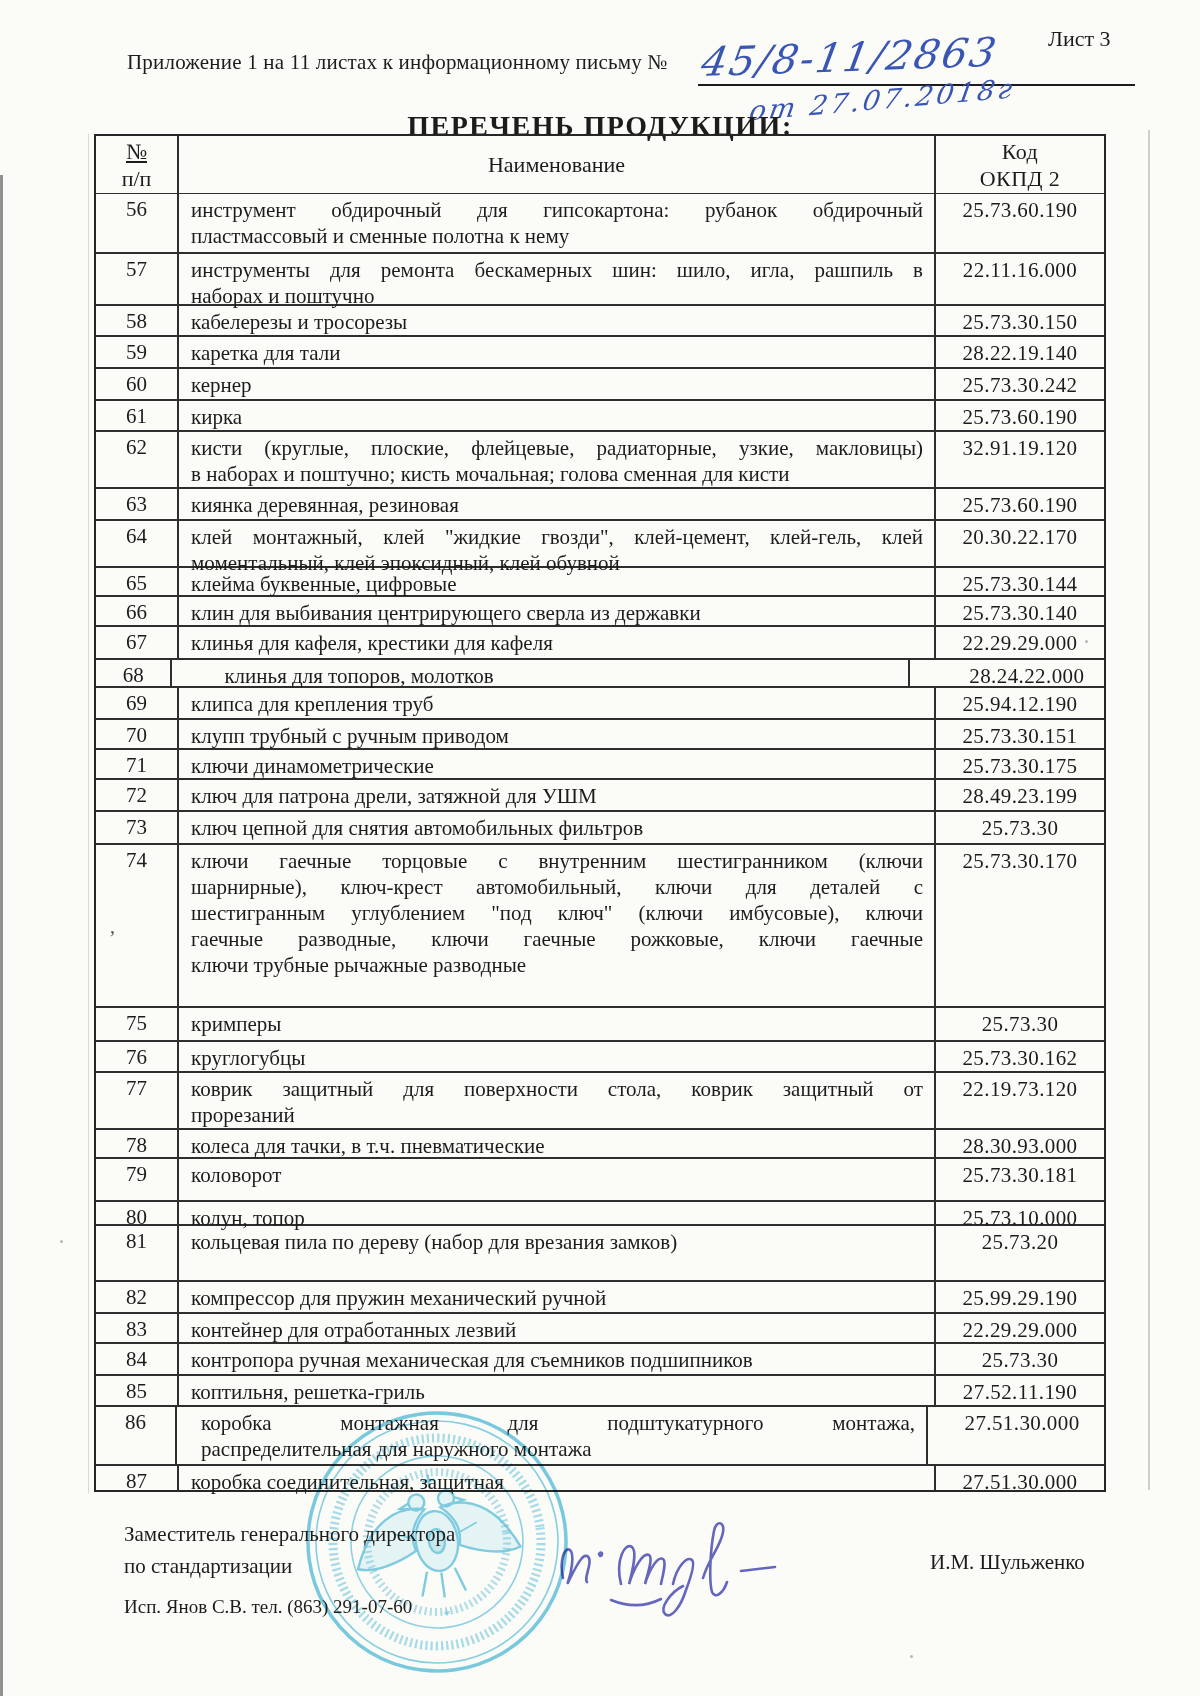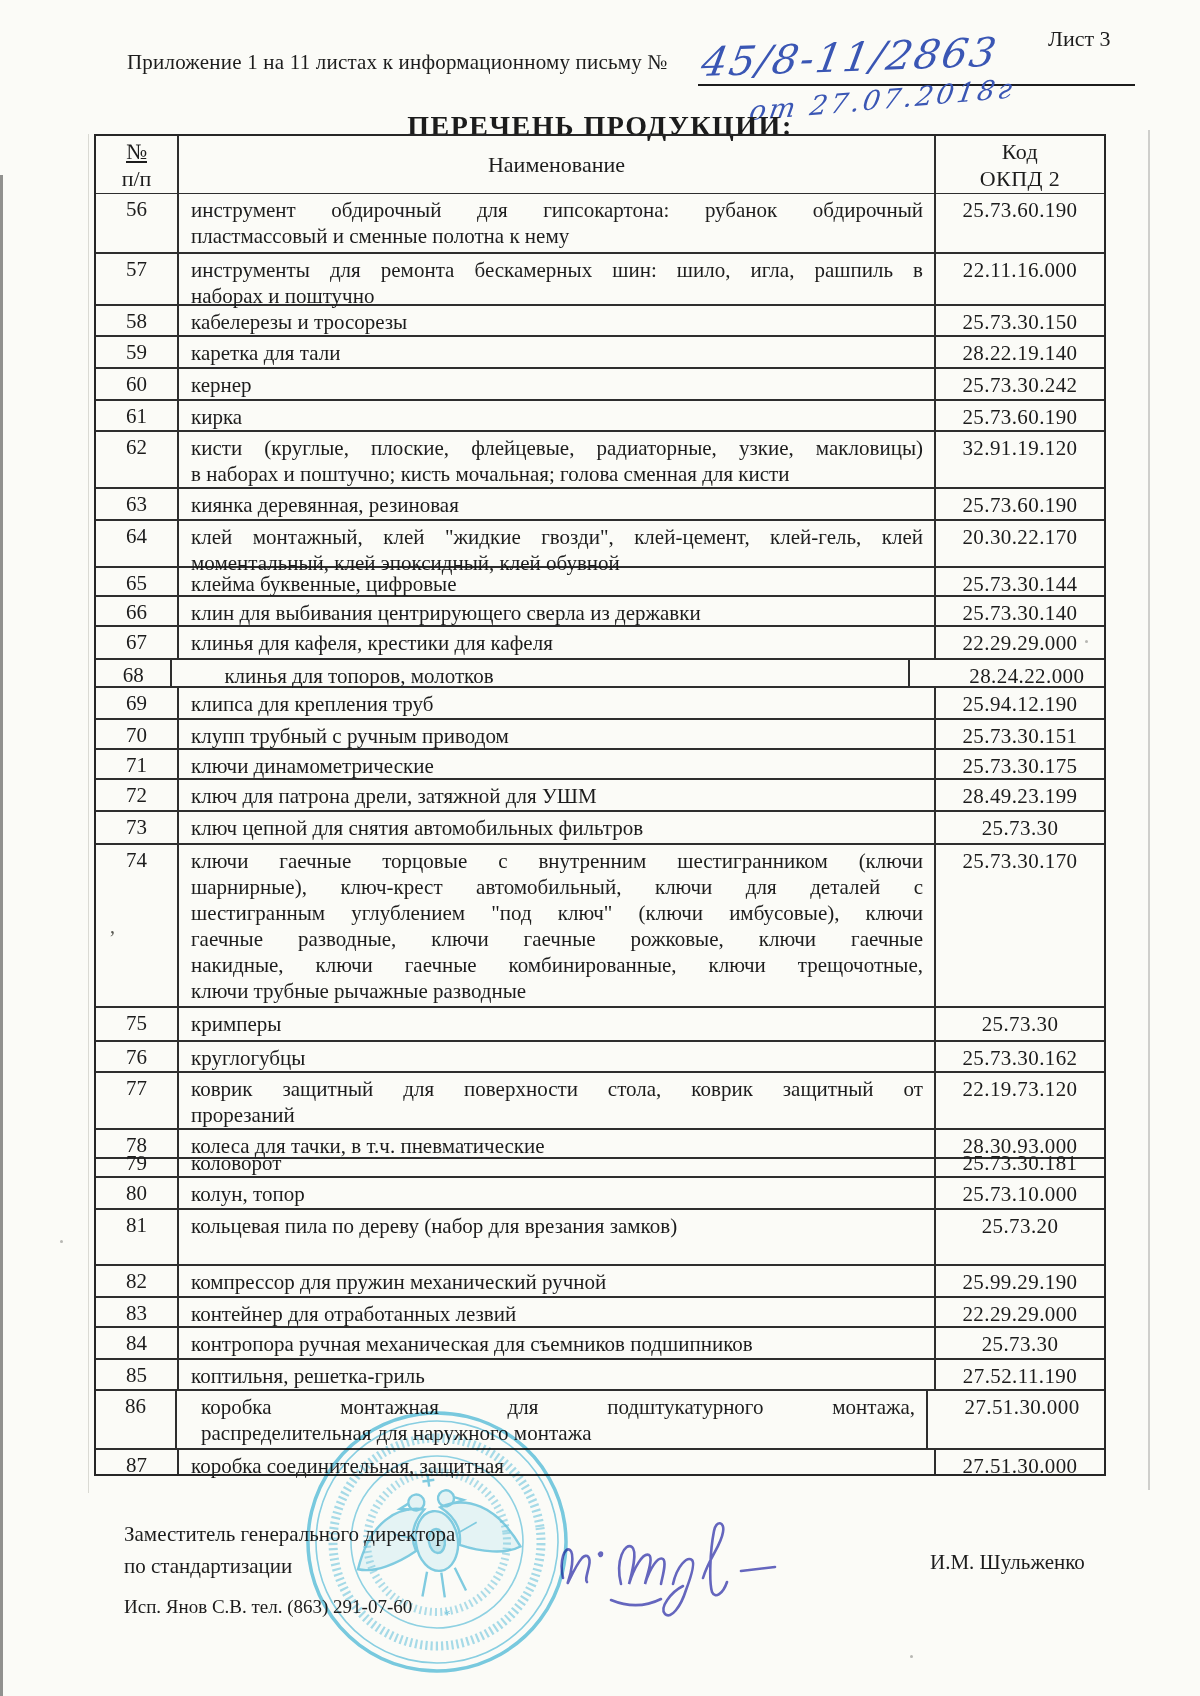--- a/index.html
+++ b/index.html
@@ -228,21 +228,20 @@
         </div>
         <div class="c-code">25.73.30</div>
       </div>
       <div class="trow" style="height: 163px;">
         <div class="c-num">74</div>
         <div class="c-name">
           <div class="nl jl">ключи гаечные торцовые с внутренним шестигранником (ключи</div>
           <div class="nl jl">шарнирные), ключ-крест автомобильный, ключи для деталей с</div>
           <div class="nl jl">шестигранным углублением "под ключ" (ключи имбусовые), ключи</div>
           <div class="nl jl">гаечные разводные, ключи гаечные рожковые, ключи гаечные</div>
-          <div class="nl jl">накидные, ключи гаечные комбинированные, ключи трещочотные,</div>
           <div class="nl">ключи трубные рычажные разводные</div>
         </div>
         <div class="c-code">25.73.30.170</div>
       </div>
       <div class="trow" style="height: 34px;">
         <div class="c-num">75</div>
         <div class="c-name">
           <div class="nl">кримперы</div>
         </div>
         <div class="c-code">25.73.30</div>
@@ -262,28 +261,28 @@
         </div>
         <div class="c-code">22.19.73.120</div>
       </div>
       <div class="trow" style="height: 29px;">
         <div class="c-num">78</div>
         <div class="c-name">
           <div class="nl">колеса для тачки, в т.ч. пневматические</div>
         </div>
         <div class="c-code">28.30.93.000</div>
       </div>
-      <div class="trow" style="height: 19px; align-items: flex-end;">
+      <div class="trow" style="height: 43px;">
         <div class="c-num">79</div>
         <div class="c-name">
           <div class="nl">коловорот</div>
         </div>
         <div class="c-code">25.73.30.181</div>
       </div>
-      <div class="trow" style="height: 32px;">
+      <div class="trow" style="height: 24px;">
         <div class="c-num">80</div>
         <div class="c-name">
           <div class="nl">колун, топор</div>
         </div>
         <div class="c-code">25.73.10.000</div>
       </div>
       <div class="trow" style="height: 56px;">
         <div class="c-num">81</div>
         <div class="c-name">
           <div class="nl">кольцевая пила по дереву (набор для врезания замков)</div>

